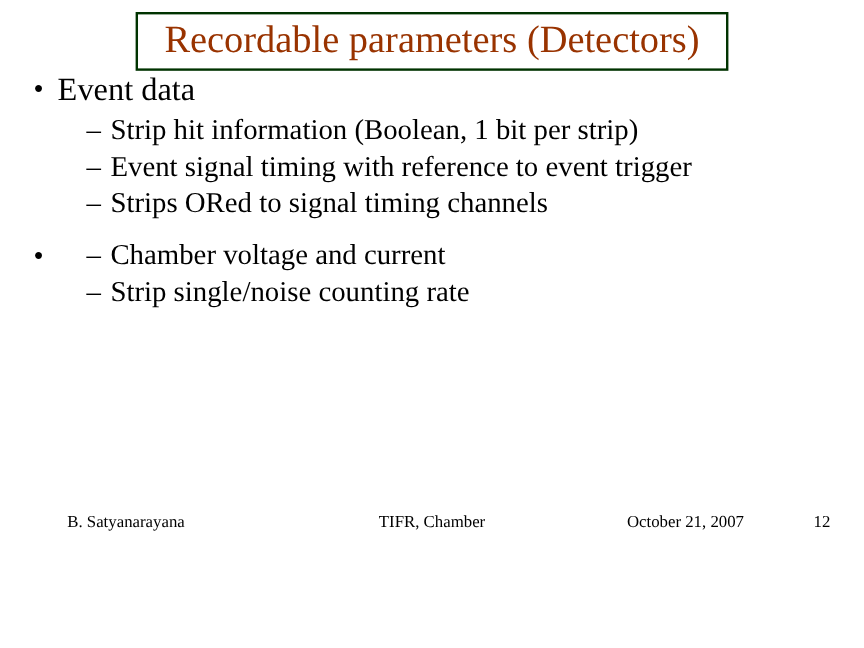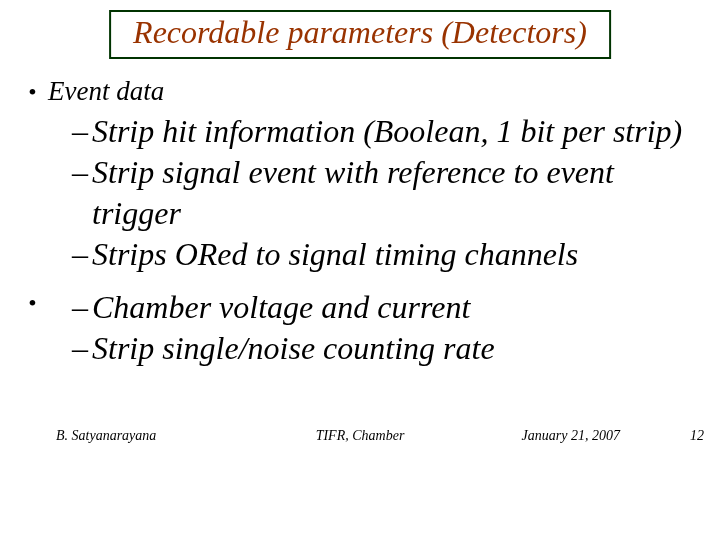--- a/index.html
+++ b/index.html
@@ -10,38 +10,37 @@
     background: #ffffff;
     font-family: "Times New Roman", Times, serif;
     color: #000;
     overflow: hidden;
   }
   .slide {
     position: relative;
     width: 720px;
     height: 458px;
     box-sizing: border-box;
-    font-style: italic;
   }
   .title-box {
     position: absolute;
     top: 10px;
     left: 50%;
     transform: translateX(-50%);
     border: 2px solid #003300;
     padding: 2px 22px 6px 22px;
     white-space: nowrap;
   }
   .title-box span {
     font-size: 32px;
     color: #993300;
   }
   .content {
     position: absolute;
-    top: 76px;
+    top: 59px;
     left: 24px;
     right: 24px;
   }
   ul.lvl1 {
     list-style: none;
     margin: 0;
     padding: 0;
   }
   ul.lvl1 > li {
     position: relative;
@@ -58,21 +57,21 @@
     line-height: 32px;
   }
   ul.lvl2 {
     list-style: none;
     margin: 4px 0 12px 0;
     padding: 0;
   }
   ul.lvl2 > li {
     position: relative;
     padding-left: 44px;
-    font-size: 32px;
+    font-size: 24px;
     line-height: 1.28;
   }
   ul.lvl2 > li::before {
     content: "–";
     position: absolute;
     left: 24px;
     top: 0;
   }
   .footer {
     position: absolute;
@@ -94,52 +93,52 @@
     transform: translateX(-50%);
     bottom: 0;
   }
   .footer .date {
     position: absolute;
     right: 100px;
     bottom: 0;
   }
   .footer .page {
     position: absolute;
-    right: 16px;
+    right: 28px;
     bottom: 0;
   }
 </style>
 </head>
 <body>
 
 <div class="slide">
 
   <div class="title-box">
     <span>Recordable parameters (Detectors)</span>
   </div>
 
   <div class="content">
     <ul class="lvl1">
       <li>
         <span>Event data</span>
         <ul class="lvl2">
           <li>Strip hit information (Boolean, 1 bit per strip)</li>
-          <li>Strip signal event with reference to  event trigger</li>
+          <li>Event signal timing with reference to  event trigger</li>
           <li>Strips ORed to signal timing channels</li>
         </ul>
       </li>
       <li>
         <ul class="lvl2">
           <li>Chamber voltage and current</li>
           <li>Strip single/noise counting rate</li>
         </ul>
       </li>
     </ul>
   </div>
 
   <div class="footer">
     <span class="author">B. Satyanarayana</span>
     <span class="org">TIFR, Chamber</span>
-    <span class="date">January 21, 2007</span>
+    <span class="date">October 21, 2007</span>
     <span class="page">12</span>
   </div>
 
 </div>
 
 </body></html>

